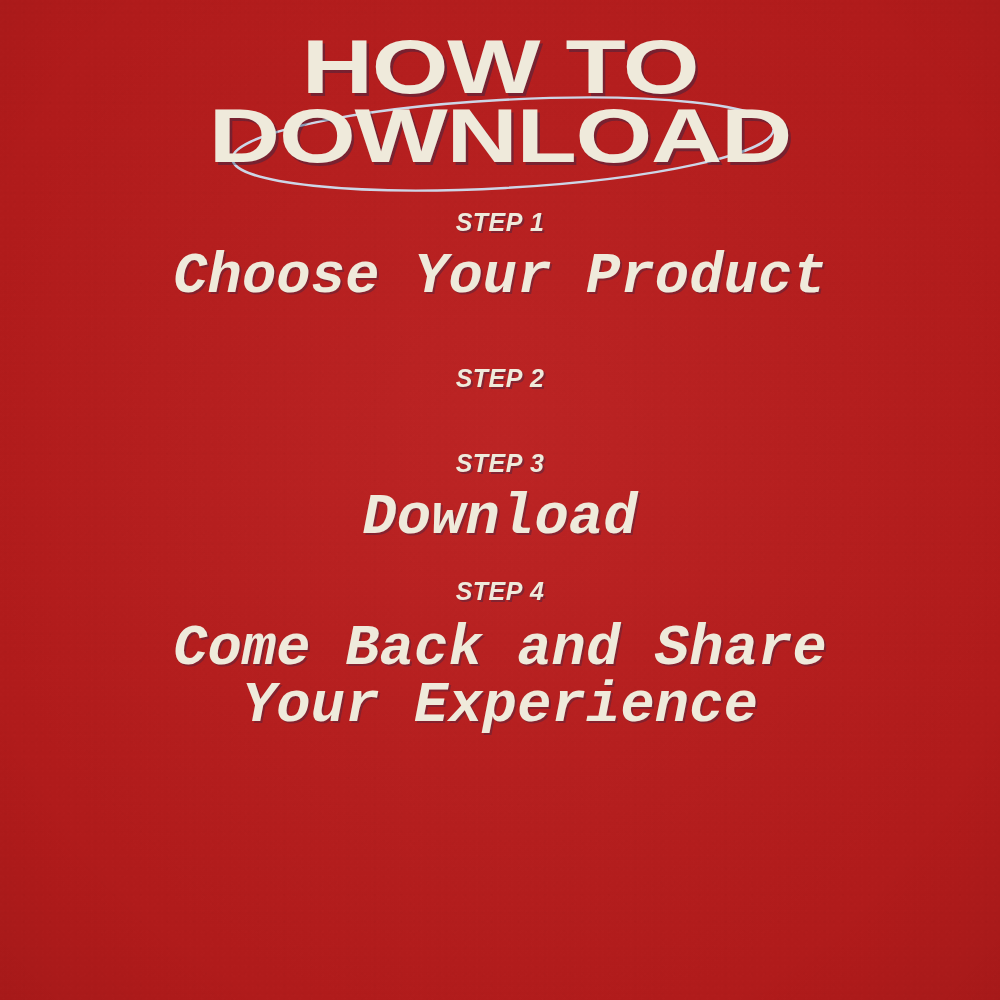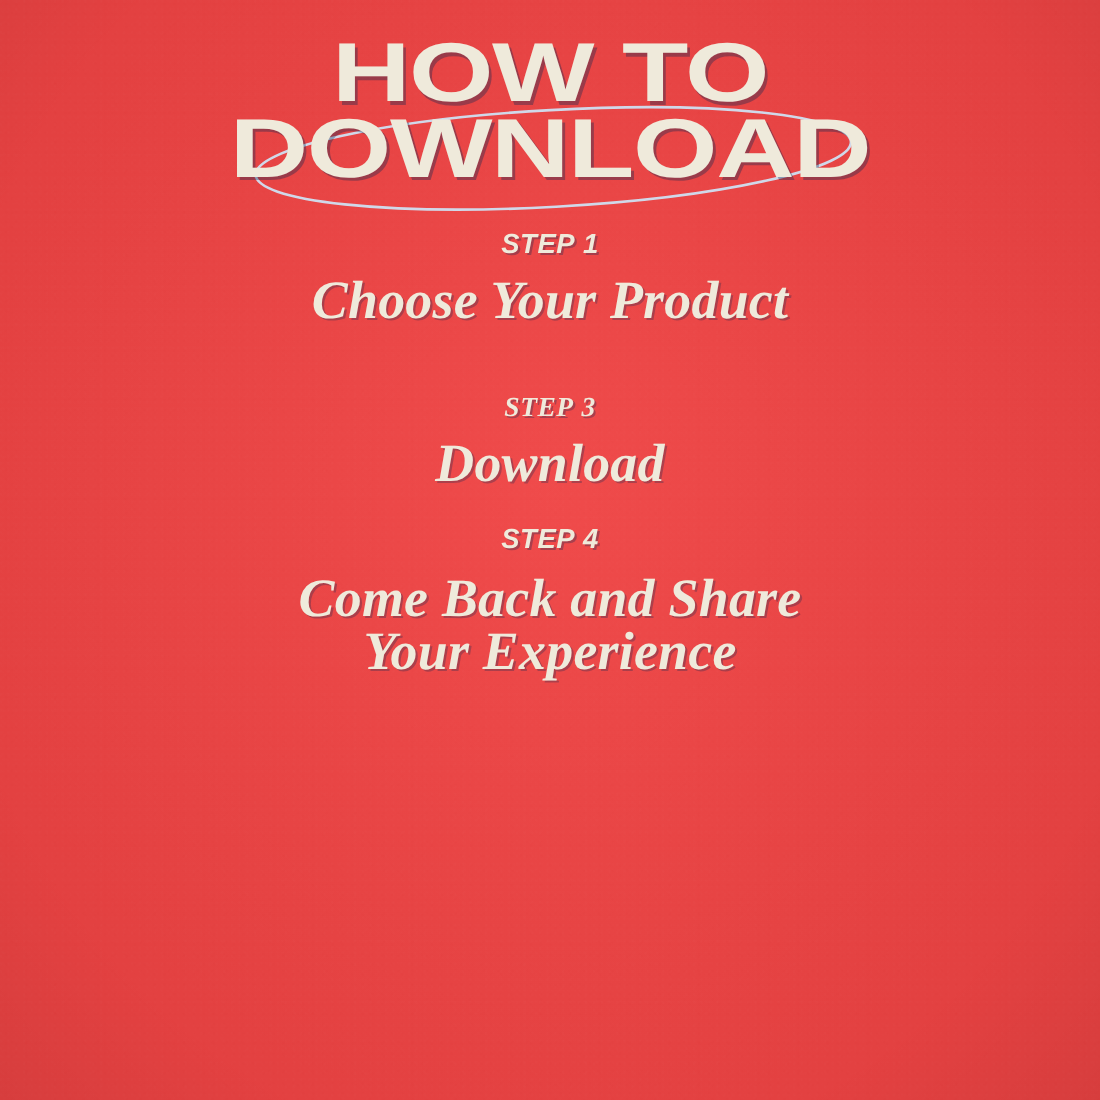--- a/index.html
+++ b/index.html
@@ -108,41 +108,41 @@
     font-size: 25px;
     letter-spacing: .5px;
     line-height: 1;
     text-shadow: 2px 2px 0 rgba(8,40,84,.30);
     white-space: nowrap;
   }
   .step-label .num { margin-left: 7px; }
   .step-text {
     display: block;
     color: #EFEADB;
-    font-family: Liberation Serif, serif;
+    font-family: Liberation Mono, monospace;
     font-weight: 700;
     font-style: italic;
-    font-size: 49px;
+    font-size: 57px;
     line-height: 1.02;
     letter-spacing: .2px;
     margin-top: 13px;
     text-shadow: 2px 2px 0 rgba(8,40,84,.28);
     white-space: pre-line;
   }
 
   .step-1 { margin-top: 0px; }
   .step-2 { margin-top: 60px; }
   .step-3 { margin-top: 60px; }
   .step-4 { margin-top: 32px; }
   .step-4 .step-text { margin-top: 17px; line-height: .99; }
 </style>
 </head>
 <body style="background: rgb(26, 86, 168);">
 
-<div class="poster" style="background-color: #ef4444;">
+<div class="poster" style="background-color: #b91c1c;">
 
   <div class="texture"></div>
   <div class="vignette"></div>
 
   <div class="ellipse-wrap">
     <svg width="1000" height="110" viewBox="0 0 1000 110" xmlns="http://www.w3.org/2000/svg">
       <ellipse cx="503" cy="56" rx="271" ry="44" fill="none" stroke="#CFE0F2" stroke-width="2.4" transform="rotate(-3.2 503 56)" opacity="0.95"></ellipse>
     </svg>
   </div>
 
@@ -152,24 +152,25 @@
   </div>
 
   <div class="steps">
 
     <div class="step step-1">
       <span class="step-label" style="color: rgb(239, 234, 219);"><span>STEP</span><span class="num">1</span></span>
       <span class="step-text" style="color: rgb(239, 234, 219);">Choose Your Product</span>
     </div>
 
     <div class="step step-2">
+      <span class="step-label" style="color: rgb(239, 234, 219);"><span>STEP</span><span class="num">2</span></span>
     </div>
 
     <div class="step step-3">
-      <span class="step-label" style="color: rgb(239, 234, 219); font-family: Liberation Serif, serif;"><span>STEP</span><span class="num">3</span></span>
+      <span class="step-label" style="color: rgb(239, 234, 219);"><span>STEP</span><span class="num">3</span></span>
       <span class="step-text" style="color: rgb(239, 234, 219);">Download</span>
     </div>
 
     <div class="step step-4">
       <span class="step-label" style="color: rgb(239, 234, 219);"><span>STEP</span><span class="num">4</span></span>
       <span class="step-text" style="color: rgb(239, 234, 219); text-align: center;">Come Back and Share
 Your Experience</span>
     </div>
 
   </div>

